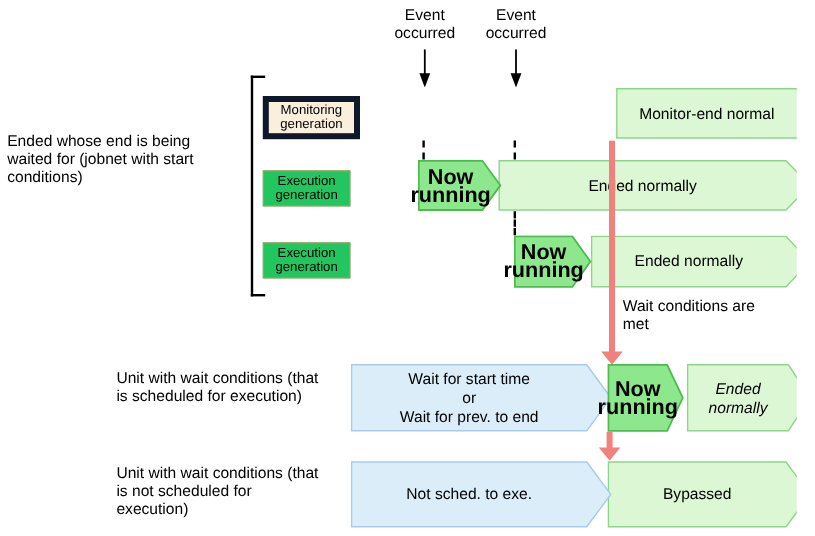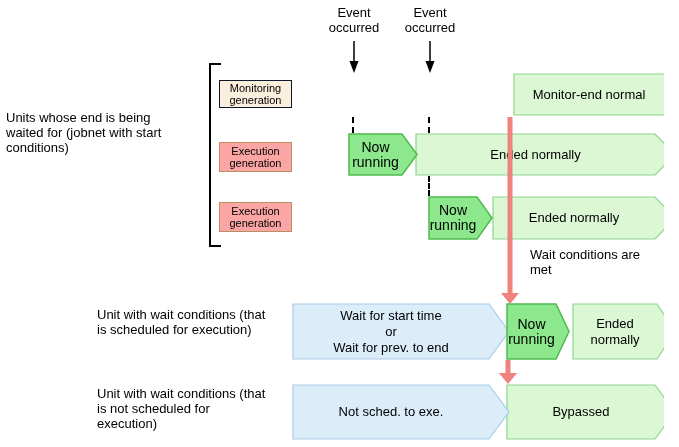--- a/index.html
+++ b/index.html
@@ -9,30 +9,30 @@
   }
   .txt{position:absolute;white-space:pre-line;font-size:13px;line-height:15px;}
   .center{text-align:center;}
   .arrow{position:absolute;}
   .arrow svg{position:absolute;left:0;top:0;width:100%;height:100%;display:block;}
   .arrow .lbl{
     position:absolute;left:0;top:0;right:0;bottom:0;
     display:flex;align-items:center;justify-content:center;
     text-align:center;white-space:pre-line;font-size:13px;line-height:16px;
   }
-  .lbl.small{font-size:14px;line-height:15px;}
+  .lbl.small{font-size:18px;line-height:15px;font-weight:bold;}
   .shape-bright{fill:#8DE88D;stroke:#4DBB4D;stroke-width:1.5;}
   .shape-pale{fill:#DCF7D4;stroke:#8CD68C;stroke-width:1.2;}
   .shape-blue{fill:#DCEDFA;stroke:#A9CBEA;stroke-width:1.2;}
   .gen-box{
     position:absolute;display:flex;align-items:center;justify-content:center;
     text-align:center;white-space:pre-line;font-size:11px;line-height:12px;
   }
-  .gen-monitoring{background:#FAEEDC;border:1px solid #0f172a;}
-  .gen-execution{background:#fca5a5;border:1px solid #BC8F62;}
+  .gen-monitoring{background:#FAEEDC;border:5px solid #0f172a;}
+  .gen-execution{background:#22c55e;border:1px solid #BC8F62;}
   .dash{position:absolute;width:0;border-left:2px dashed #000;z-index:4;}
   .redarrow{position:absolute;z-index:5;}
   #bracket{
     position:absolute;left:209px;top:63px;width:10px;height:180px;
     border-left:2px solid #000;border-top:2px solid #000;border-bottom:2px solid #000;
   }
 </style>
 </head>
 <body>
 
@@ -49,21 +49,21 @@
       <polygon points="1.5,20 10.5,20 6,32" fill="#000"></polygon>
     </svg>
   </div>
   <div class="arrow" style="left:424px;top:41px;width:12px;height:32px;">
     <svg viewBox="0 0 12 32" preserveAspectRatio="none">
       <line x1="6" y1="0" x2="6" y2="22" stroke="#000" stroke-width="1.5"></line>
       <polygon points="1.5,20 10.5,20 6,32" fill="#000"></polygon>
     </svg>
   </div>
 
-  <div class="txt" style="left:6px;top:110px;width:205px;">Units whose end is being
+  <div class="txt" style="left:6px;top:110px;width:205px;">Ended whose end is being
 waited for (jobnet with start
 conditions)</div>
 
   <div id="bracket"></div>
 
   <div class="gen-box gen-monitoring" style="left:219px;top:80px;width:71px;height:26px;">Monitoring
 generation</div>
   <div class="gen-box gen-execution" style="left:219px;top:142px;width:71px;height:28px;">Execution
 generation</div>
   <div class="gen-box gen-execution" style="left:219px;top:202px;width:71px;height:28px;">Execution
@@ -107,39 +107,39 @@
   <div class="dash" style="left:352px;top:117px;height:16px;"></div>
   <div class="dash" style="left:428px;top:117px;height:16px;"></div>
   <div class="dash" style="left:428px;top:176px;height:20px;"></div>
 
   <div class="redarrow" style="left:500px;top:117px;width:20px;height:187px;">
     <svg viewBox="0 0 20 187" preserveAspectRatio="none">
       <rect x="7.5" y="0" width="5" height="177" fill="#F0827E"></rect>
       <polygon points="1,176 19,176 10,187" fill="#F0827E"></polygon>
     </svg>
   </div>
-  <div class="txt" style="left:530px;top:247px;width:150px;z-index:6;">Wait conditions are
+  <div class="txt" style="left:519px;top:247px;width:150px;z-index:6;">Wait conditions are
 met</div>
 
   <div class="txt" style="left:97px;top:307px;width:200px;">Unit with wait conditions (that
 is scheduled for execution)</div>
 
   <div class="arrow" style="left:292px;top:303px;width:218px;height:57px;">
     <svg viewBox="0 0 218 57" preserveAspectRatio="none">
       <polygon class="shape-blue" points="1,1 197,1 217,28.5 197,56 1,56"></polygon>
     </svg>
     <div class="lbl" style="padding-right:20px;">Wait for start time
 or
 Wait for prev. to end</div>
   </div>
   <div class="arrow" style="left:572px;top:303px;width:104px;height:57px;">
     <svg viewBox="0 0 104 57" preserveAspectRatio="none">
       <polygon class="shape-pale" points="1,1 85,1 103,28.5 85,56 1,56"></polygon>
     </svg>
-    <div class="lbl" style="padding-right:18px;">Ended
+    <div class="lbl" style="padding-right:18px;font-style:italic;">Ended
 normally</div>
   </div>
   <div class="arrow" style="left:506px;top:303px;width:64px;height:57px;">
     <svg viewBox="0 0 64 57" preserveAspectRatio="none">
       <polygon class="shape-bright" points="1,1 50,1 63,28.5 50,56 1,56"></polygon>
     </svg>
     <div class="lbl small" style="padding-right:13px;">Now
 running</div>
   </div>
 

